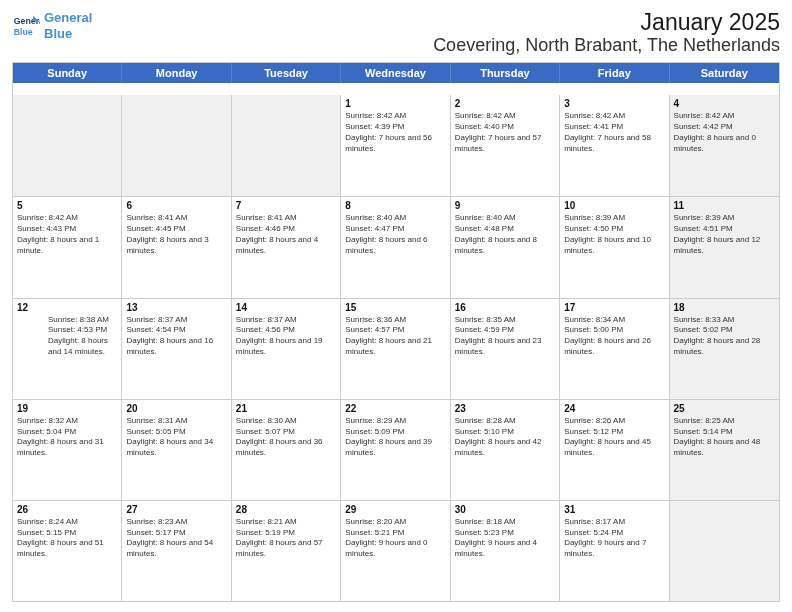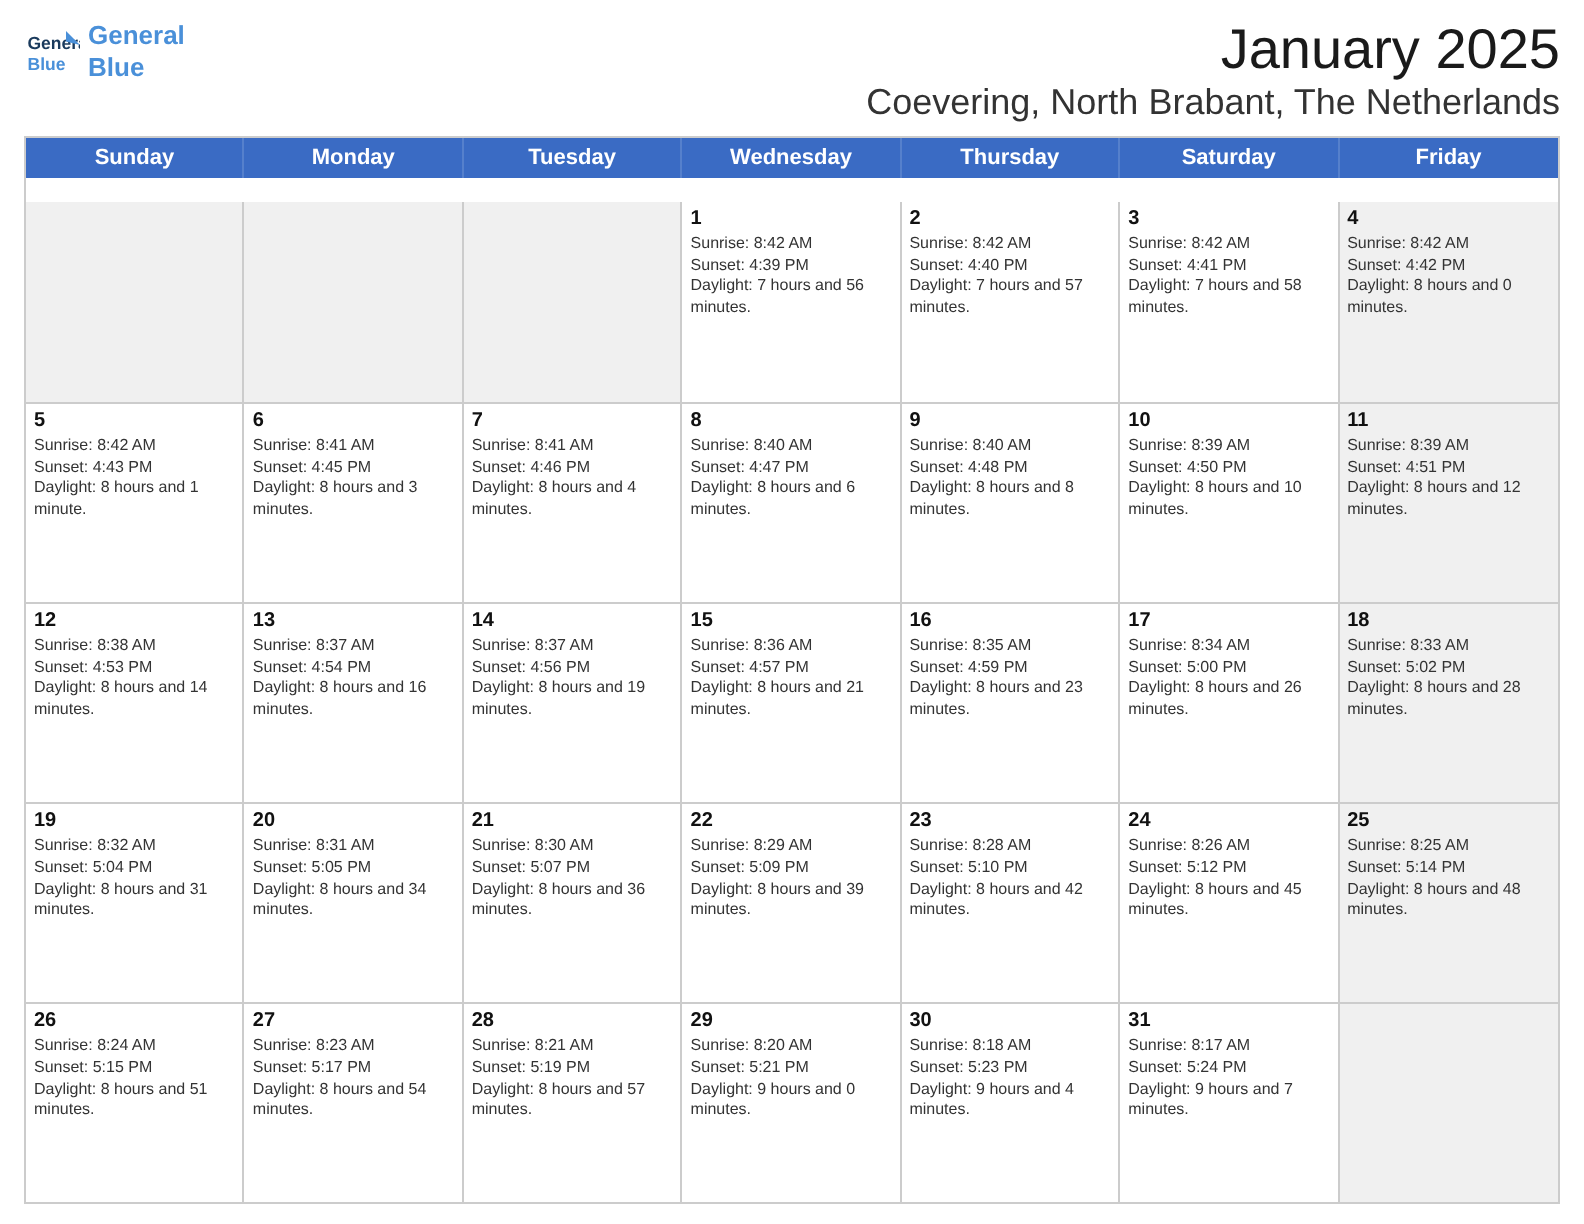--- a/index.html
+++ b/index.html
@@ -38,21 +38,21 @@
       color: #4a90d9;
     }
     .logo-icon {
       width: 28px;
       height: 28px;
     }
     .title-block {
       text-align: right;
     }
     .main-title {
-      font-size: 28px;
+      font-size: 23px;
       font-weight: normal;
       color: #1a1a1a;
       line-height: 1.1;
     }
     .subtitle {
       font-size: 18px;
       color: #333;
     }
     .calendar {
       flex: 1;
@@ -135,22 +135,22 @@
     </div>
   </div>
 
   <div class="calendar">
     <div class="cal-header" id="cal-header">
         <div class="cal-header-cell">Sunday</div>
         <div class="cal-header-cell">Monday</div>
         <div class="cal-header-cell">Tuesday</div>
         <div class="cal-header-cell">Wednesday</div>
         <div class="cal-header-cell">Thursday</div>
+        <div class="cal-header-cell">Friday</div>
         <div class="cal-header-cell">Saturday</div>
-        <div class="cal-header-cell">Friday</div>
       </div>
     <div class="cal-body" id="cal-body">
         <div class="cal-row">
           <div class="cal-cell empty shaded"></div>
           <div class="cal-cell empty shaded"></div>
           <div class="cal-cell empty shaded"></div>
           <div class="cal-cell">
             <span class="day-num">1</span>
             <div class="cell-text" style="white-space: pre-line;">Sunrise: 8:42 AM
 Sunset: 4:39 PM
@@ -215,21 +215,21 @@
           <div class="cal-cell shaded">
             <span class="day-num">11</span>
             <div class="cell-text" style="white-space: pre-line;">Sunrise: 8:39 AM
 Sunset: 4:51 PM
 Daylight: 8 hours and 12 minutes.</div>
           </div>
         </div>
         <div class="cal-row">
           <div class="cal-cell">
             <span class="day-num">12</span>
-            <div class="cell-text" style="white-space: pre-line;">Sunrise: 8:38 AM
+            <div class="cell-text" style="white-space: pre-line; margin-left: 31px;">Sunrise: 8:38 AM
 Sunset: 4:53 PM
 Daylight: 8 hours and 14 minutes.</div>
           </div>
           <div class="cal-cell">
             <span class="day-num">13</span>
             <div class="cell-text" style="white-space: pre-line;">Sunrise: 8:37 AM
 Sunset: 4:54 PM
 Daylight: 8 hours and 16 minutes.</div>
           </div>
           <div class="cal-cell">

